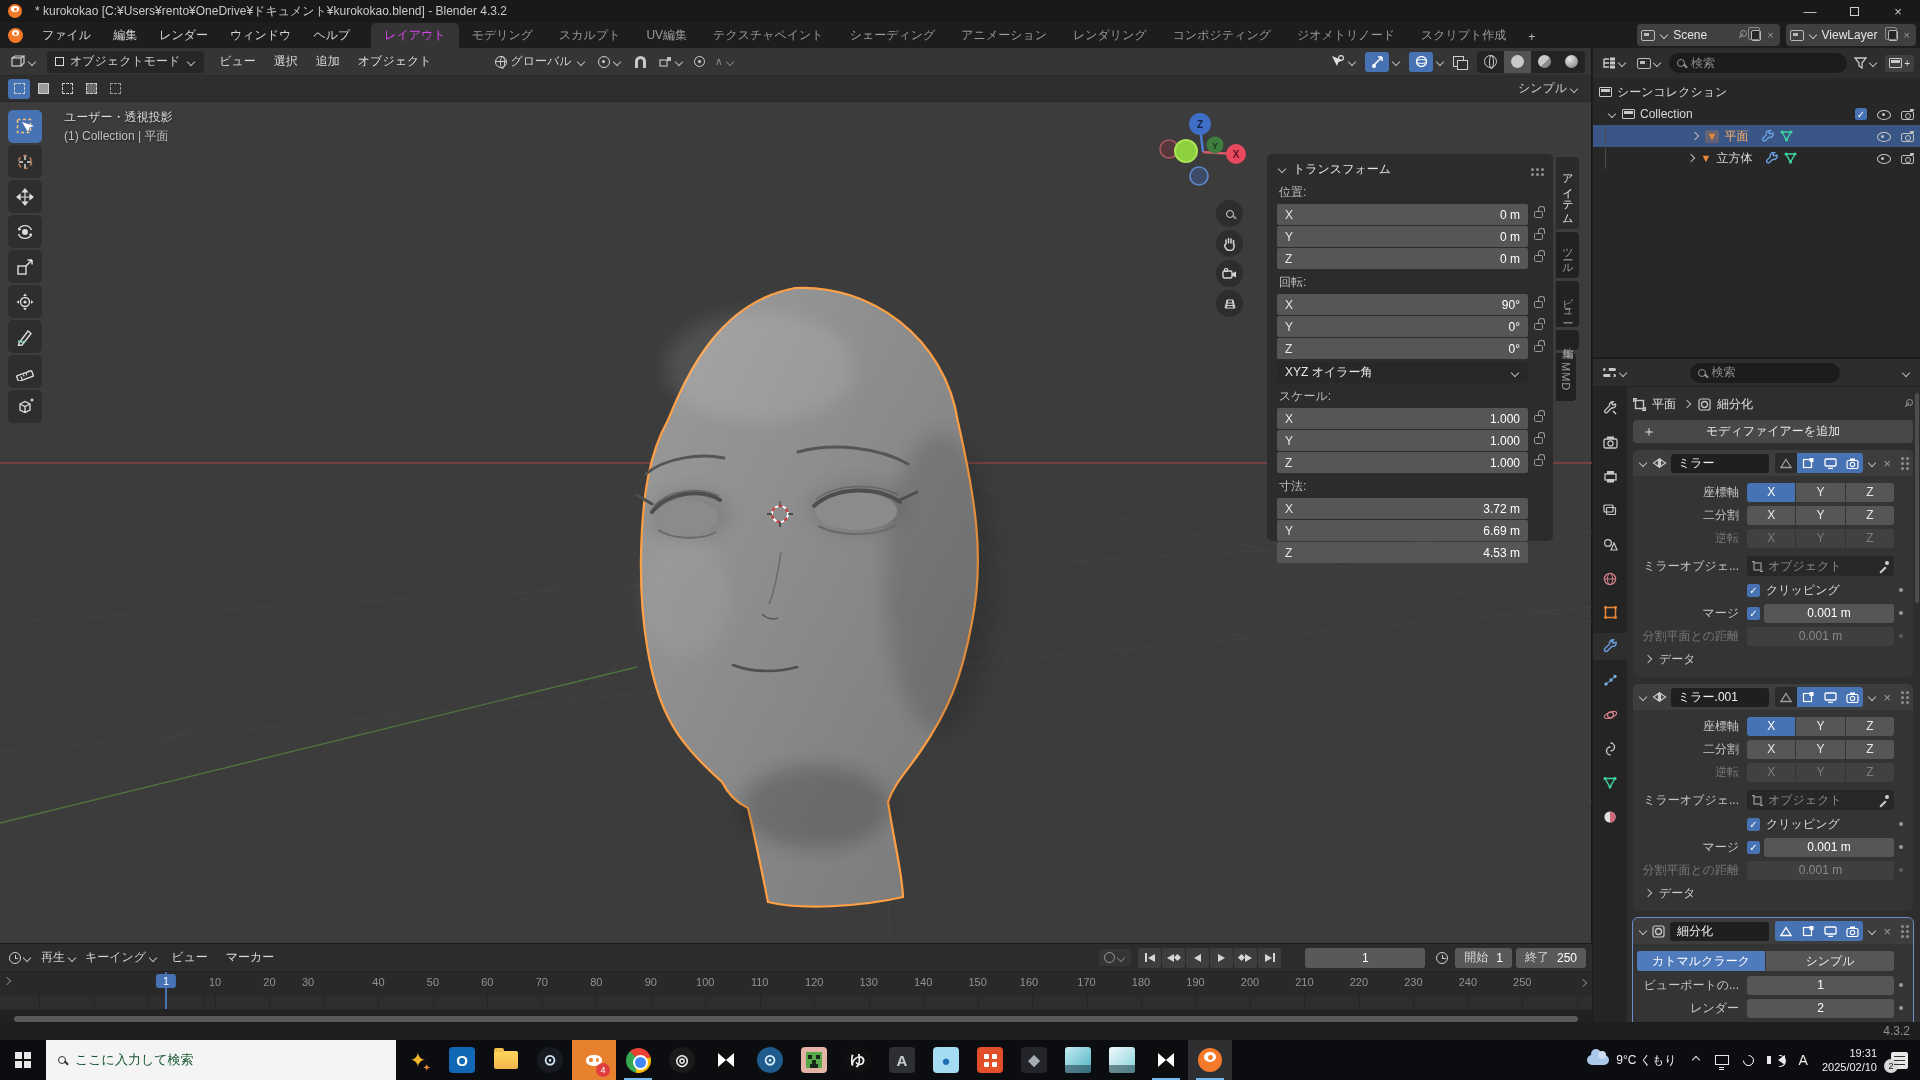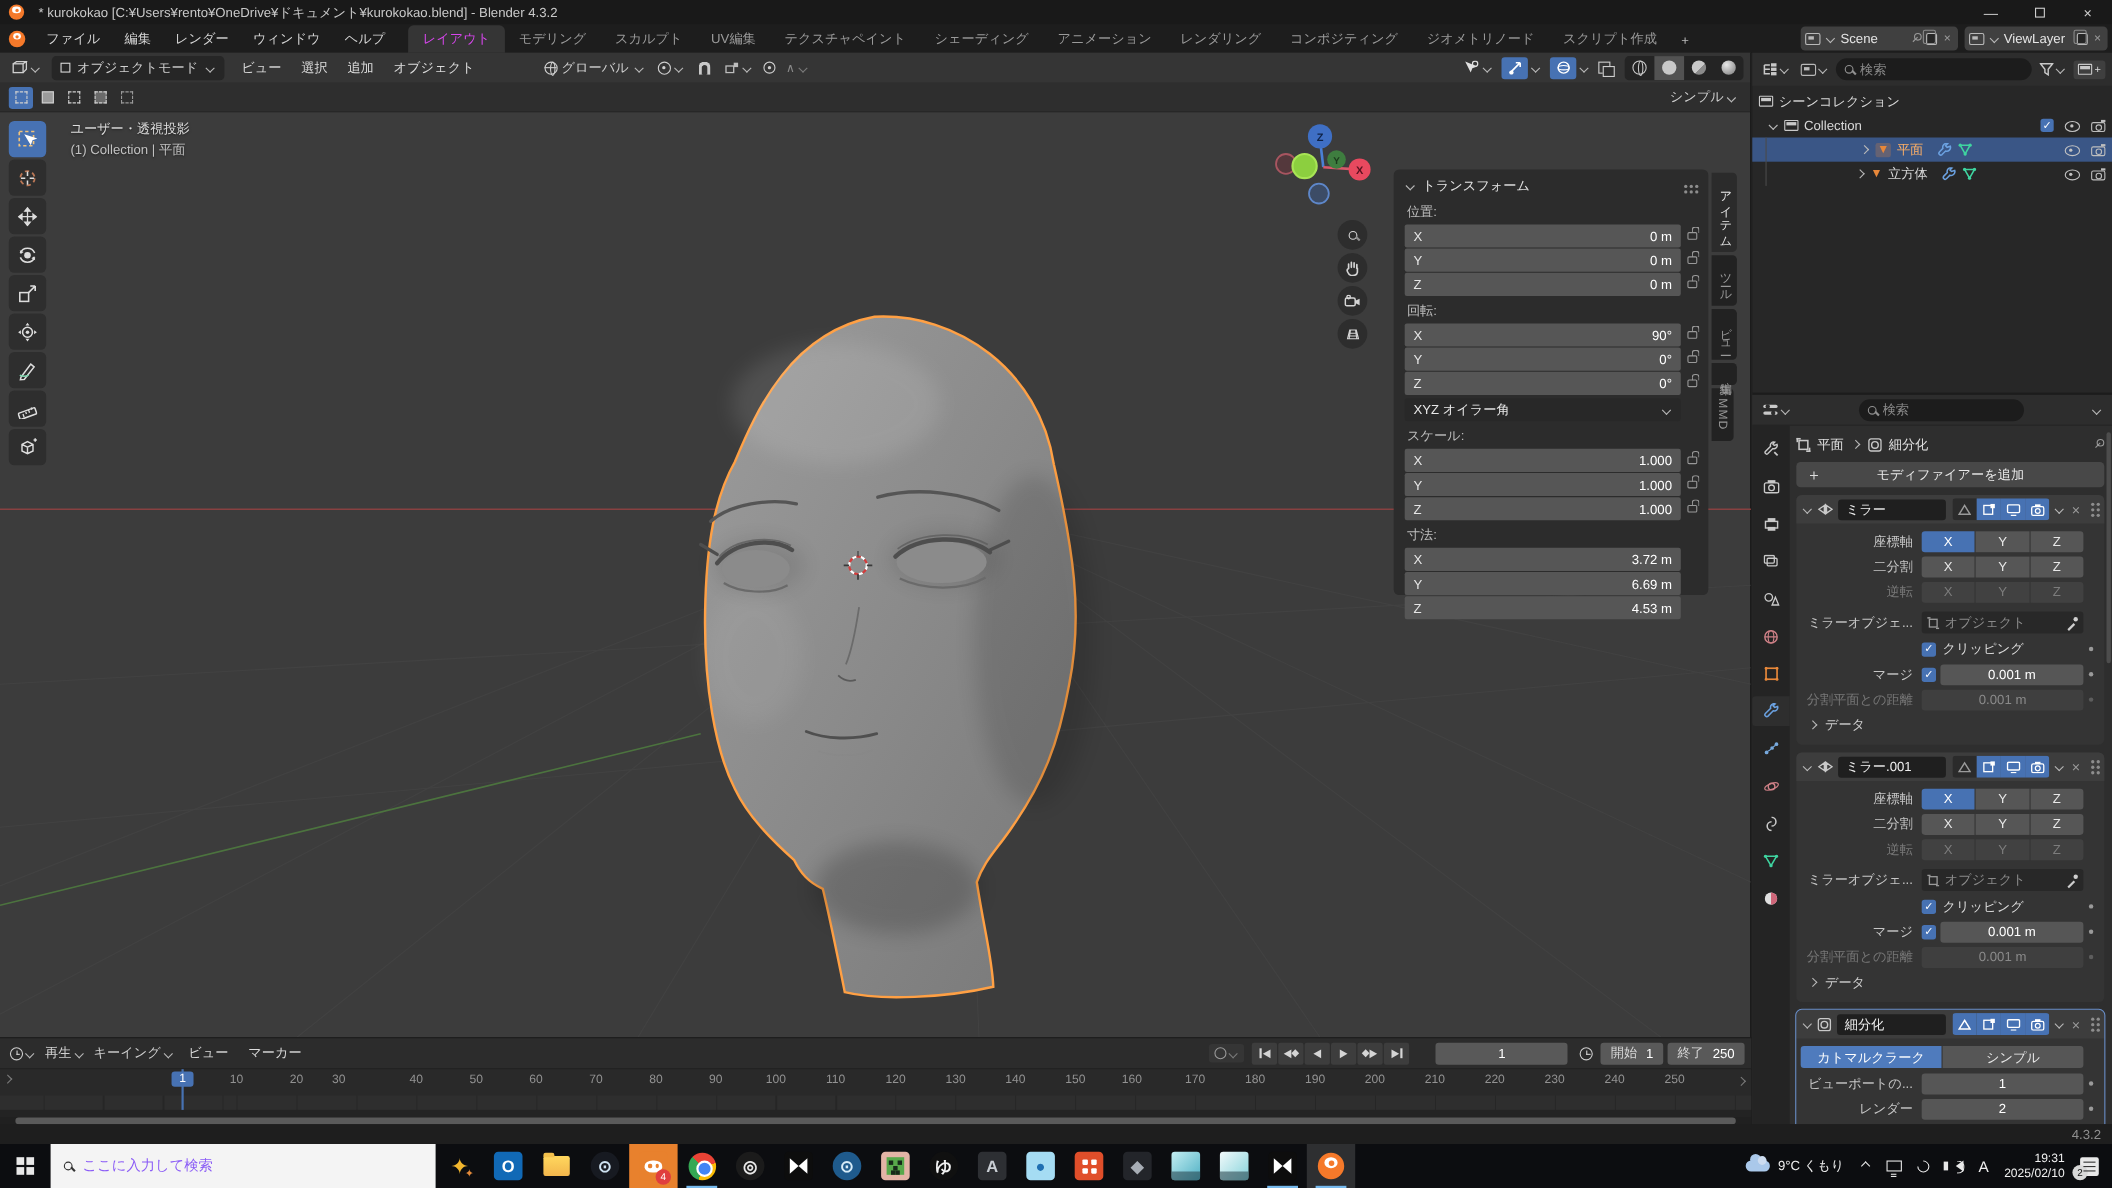--- a/index.html
+++ b/index.html
@@ -180,21 +180,21 @@
 .clockic::after{content:"";position:absolute;left:4.7px;top:2px;width:1.4px;height:4px;background:#cfcfcf}
 .clockic::before{content:"";position:absolute;left:5px;top:5px;width:3.4px;height:1.4px;background:#cfcfcf}
 .tfield{background:#595959;border-radius:3px;height:20px;display:flex;align-items:center;padding:0 9px;gap:8px;color:#fff;margin-left:4px}
 
 #statusbar{position:absolute;left:0;top:1022px;width:1920px;height:18px;background:#1e1e1e;display:flex;align-items:center;color:#8f8f8f;padding:0 10px}
 
 #taskbar{position:absolute;left:0;top:1040px;width:1920px;height:40px;background:#0c0d10;display:flex;align-items:center}
 #startbtn{width:46px;height:40px;display:flex;align-items:center;justify-content:center}
 .winlogo{display:grid;grid-template-columns:7px 7px;grid-template-rows:7px 7px;gap:1.5px}
 .winlogo span{background:#e8e8e8}
-#tbsearch{width:350px;height:40px;background:#f4f4f4;display:flex;align-items:center;padding:0 12px;gap:9px;color:#8b5cf6;font-size:13px}
+#tbsearch{width:350px;height:40px;background:#f4f4f4;display:flex;align-items:center;padding:0 12px;gap:9px;color:#14532d;font-size:13px}
 #tbsearch .mag{border-color:#333}
 #tbsearch .mag::after{background:#333}
 .sparkle{width:44px;height:40px;display:flex;align-items:center;justify-content:center;position:relative}
 .sparkle .s1{color:#f2b62e;font-size:20px}
 .sparkle .s2{position:absolute;right:9px;bottom:7px;color:#e2893a;font-size:10px}
 .tbi{width:44px;height:40px;display:flex;align-items:center;justify-content:center;position:relative;flex:none}
 .tbi .tile{width:26px;height:26px;border-radius:4px;display:flex;align-items:center;justify-content:center;font-size:15px;font-weight:bold}
 .tbi .circ{border-radius:50%}
 .tbi .under{position:absolute;left:8px;right:8px;bottom:0;height:2.5px;background:#76b9ed}
 .tbi.activeapp{background:rgba(255,255,255,.14)}

